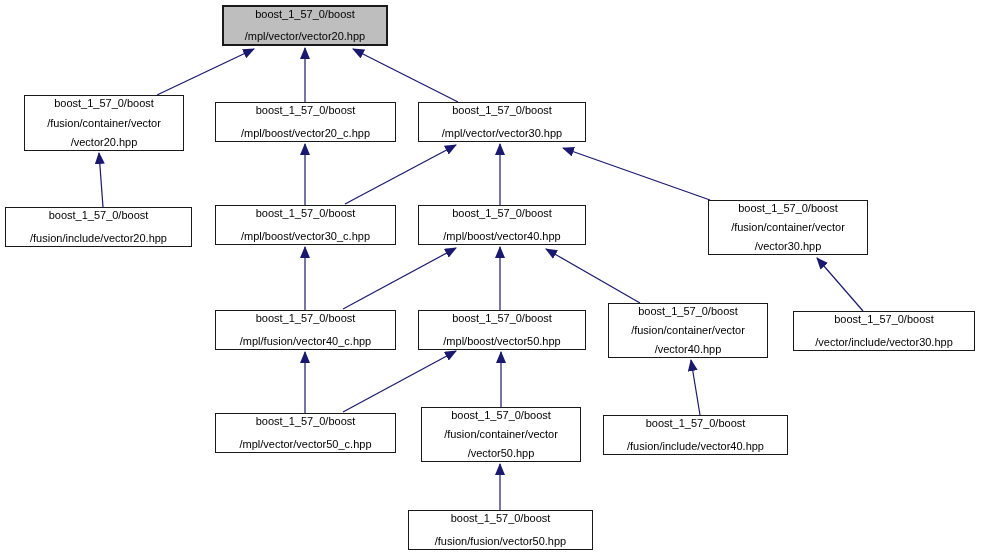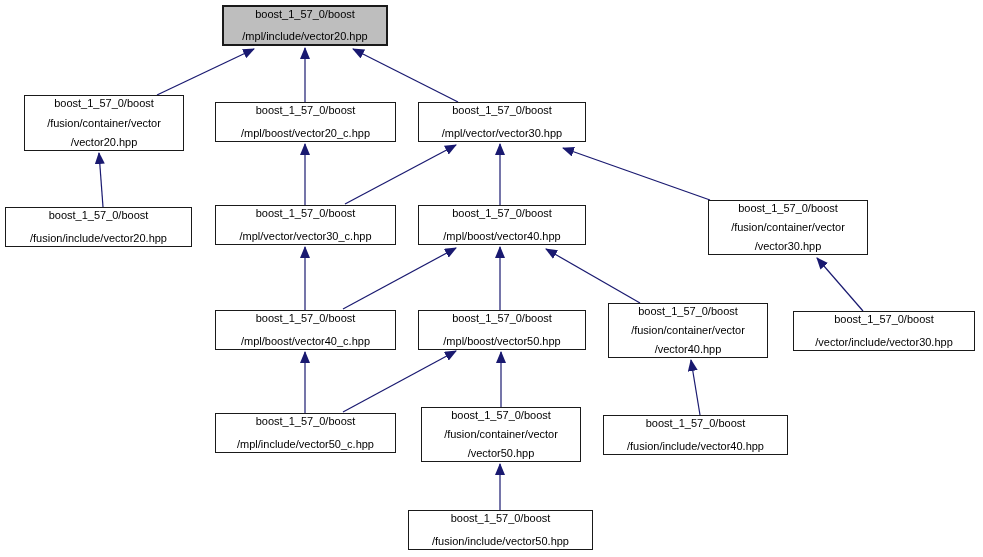--- a/index.html
+++ b/index.html
@@ -68,79 +68,79 @@
       <line x1="640" y1="303" x2="546" y2="249" stroke="#191970" stroke-width="1.2" marker-end="url(#arrowhead)"></line>
       <line x1="305" y1="413" x2="305" y2="352" stroke="#191970" stroke-width="1.2" marker-end="url(#arrowhead)"></line>
       <line x1="343" y1="412" x2="456" y2="351" stroke="#191970" stroke-width="1.2" marker-end="url(#arrowhead)"></line>
       <line x1="501" y1="407" x2="501" y2="352" stroke="#191970" stroke-width="1.2" marker-end="url(#arrowhead)"></line>
       <line x1="863" y1="311" x2="817" y2="258" stroke="#191970" stroke-width="1.2" marker-end="url(#arrowhead)"></line>
       <line x1="700" y1="415" x2="691" y2="360" stroke="#191970" stroke-width="1.2" marker-end="url(#arrowhead)"></line>
       <line x1="500" y1="510" x2="500" y2="464" stroke="#191970" stroke-width="1.2" marker-end="url(#arrowhead)"></line>
     </svg>
 <div class="node root" style="left: 222px; top: 5px; width: 166px; height: 41px;">
       <div class="nline">boost_1_57_0/boost</div>
-      <div class="nline">/mpl/include/vector20.hpp</div>
+      <div class="nline">/mpl/vector/vector20.hpp</div>
     </div>
     <div class="node" style="left: 24px; top: 95px; width: 160px; height: 56px;">
       <div class="nline">boost_1_57_0/boost</div>
       <div class="nline">/fusion/container/vector</div>
       <div class="nline">/vector20.hpp</div>
     </div>
     <div class="node" style="left: 215px; top: 102px; width: 181px; height: 40px;">
       <div class="nline">boost_1_57_0/boost</div>
       <div class="nline">/mpl/boost/vector20_c.hpp</div>
     </div>
     <div class="node" style="left: 418px; top: 102px; width: 168px; height: 40px;">
       <div class="nline">boost_1_57_0/boost</div>
       <div class="nline">/mpl/vector/vector30.hpp</div>
     </div>
     <div class="node" style="left: 5px; top: 207px; width: 187px; height: 40px;">
       <div class="nline">boost_1_57_0/boost</div>
       <div class="nline">/fusion/include/vector20.hpp</div>
     </div>
     <div class="node" style="left: 215px; top: 205px; width: 181px; height: 40px;">
       <div class="nline">boost_1_57_0/boost</div>
-      <div class="nline">/mpl/vector/vector30_c.hpp</div>
+      <div class="nline">/mpl/boost/vector30_c.hpp</div>
     </div>
     <div class="node" style="left: 418px; top: 205px; width: 168px; height: 40px;">
       <div class="nline">boost_1_57_0/boost</div>
       <div class="nline">/mpl/boost/vector40.hpp</div>
     </div>
     <div class="node" style="left: 708px; top: 200px; width: 160px; height: 55px;">
       <div class="nline">boost_1_57_0/boost</div>
       <div class="nline">/fusion/container/vector</div>
       <div class="nline">/vector30.hpp</div>
     </div>
     <div class="node" style="left: 215px; top: 310px; width: 181px; height: 40px;">
       <div class="nline">boost_1_57_0/boost</div>
-      <div class="nline">/mpl/boost/vector40_c.hpp</div>
+      <div class="nline">/mpl/fusion/vector40_c.hpp</div>
     </div>
     <div class="node" style="left: 418px; top: 310px; width: 168px; height: 40px;">
       <div class="nline">boost_1_57_0/boost</div>
       <div class="nline">/mpl/boost/vector50.hpp</div>
     </div>
     <div class="node" style="left: 608px; top: 303px; width: 160px; height: 55px;">
       <div class="nline">boost_1_57_0/boost</div>
       <div class="nline">/fusion/container/vector</div>
       <div class="nline">/vector40.hpp</div>
     </div>
     <div class="node" style="left: 793px; top: 311px; width: 182px; height: 40px;">
       <div class="nline">boost_1_57_0/boost</div>
       <div class="nline">/vector/include/vector30.hpp</div>
     </div>
     <div class="node" style="left: 215px; top: 413px; width: 181px; height: 40px;">
       <div class="nline">boost_1_57_0/boost</div>
-      <div class="nline">/mpl/include/vector50_c.hpp</div>
+      <div class="nline">/mpl/vector/vector50_c.hpp</div>
     </div>
     <div class="node" style="left: 421px; top: 407px; width: 160px; height: 55px;">
       <div class="nline">boost_1_57_0/boost</div>
       <div class="nline">/fusion/container/vector</div>
       <div class="nline">/vector50.hpp</div>
     </div>
     <div class="node" style="left: 603px; top: 415px; width: 185px; height: 40px;">
       <div class="nline">boost_1_57_0/boost</div>
       <div class="nline">/fusion/include/vector40.hpp</div>
     </div>
     <div class="node" style="left: 408px; top: 510px; width: 185px; height: 40px;">
       <div class="nline">boost_1_57_0/boost</div>
-      <div class="nline">/fusion/include/vector50.hpp</div>
+      <div class="nline">/fusion/fusion/vector50.hpp</div>
     </div>
   </div>
 
 </body></html>

